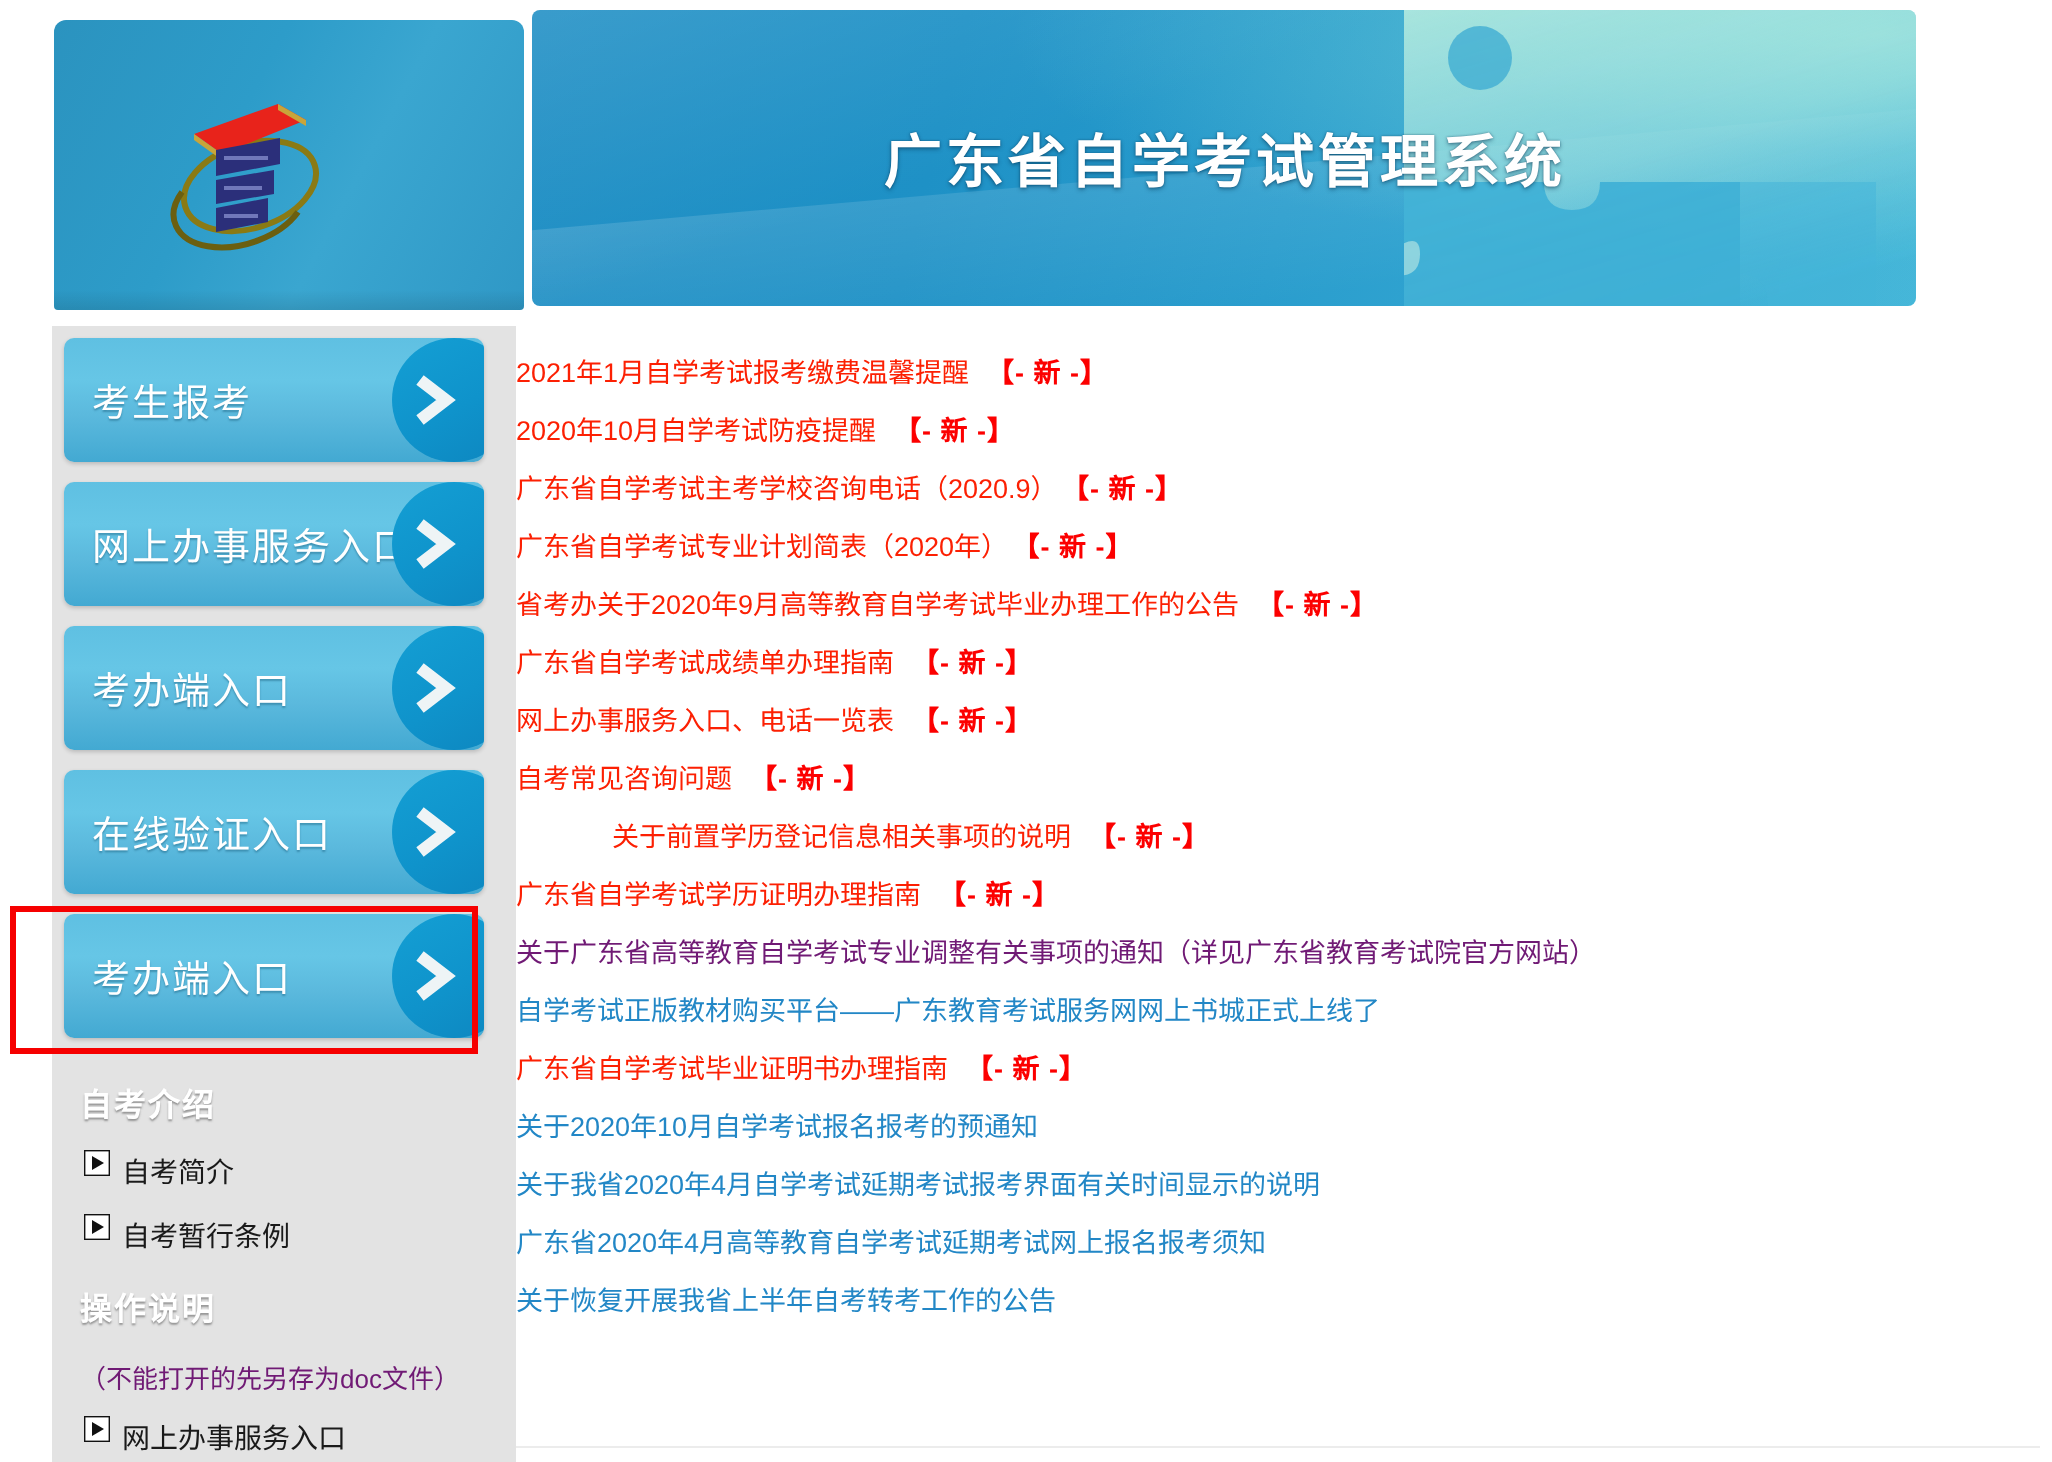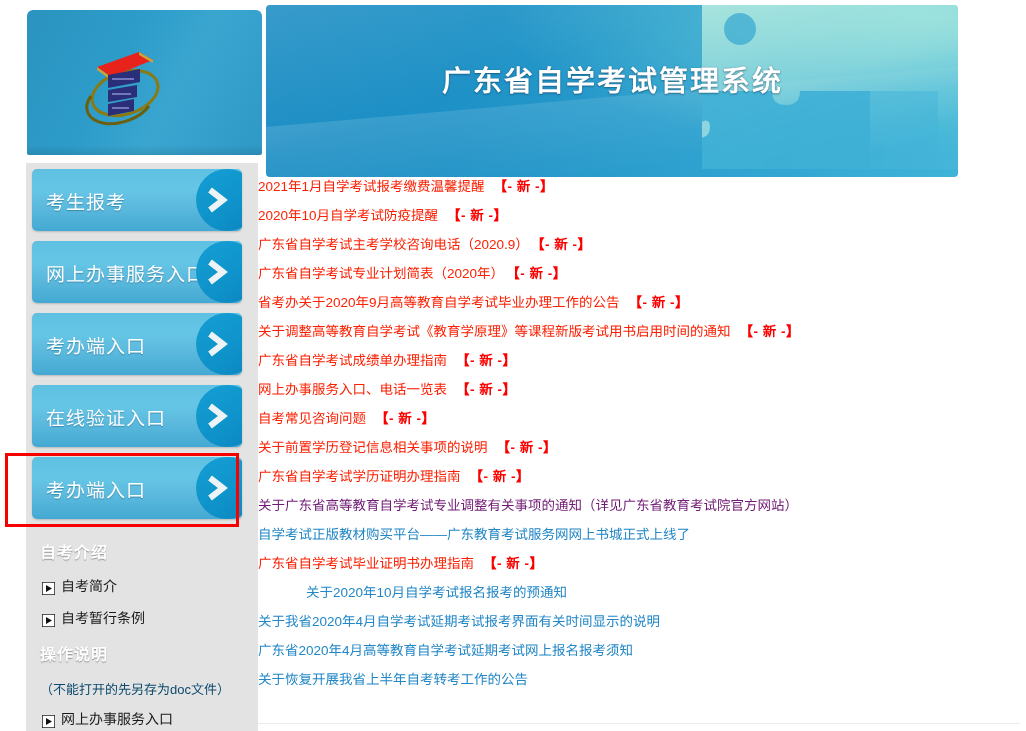--- a/index.html
+++ b/index.html
@@ -38,21 +38,21 @@
     background:linear-gradient(180deg, rgba(255,255,255,0) 0%, rgba(0,0,0,.10) 100%);
   }
   .logo-mark {
     position: absolute;
     left: 50px; top: 28px;
     width: 96px; height: 94px;
   }
   .banner {
     position: absolute;
     left: 266px; top: 5px;
-    width: 692px; height: 172px;
+    width: 692px; height: 148px;
     border-radius: 4px;
     overflow: hidden;
     background:
       radial-gradient(120% 150% at 97% 8%, rgba(150,225,215,.85) 0%, rgba(120,210,215,.35) 26%, rgba(80,185,215,0) 52%),
       linear-gradient(104deg, #1a8cc3 0%, #1e91c6 30%, #2a9dcd 55%, #34a8d3 78%, #3fb4d8 100%);
   }
   .banner .sheen1{
     position:absolute; left:-10%; top:-40%;
     width:140%; height:120%;
     background: linear-gradient(168deg, rgba(255,255,255,.16) 0%, rgba(255,255,255,0) 45%);
@@ -128,30 +128,30 @@
     margin: 4px 0 2px 0;
     padding: 4px 0 4px 14px;
     color: #ffffff;
     font-size: 16px;
     font-weight: bold;
     letter-spacing: 1px;
     text-shadow: 0 1px 1px rgba(140,140,140,.9);
   }
   .side-link {
     display: flex;
-    align-items: flex-end;
+    align-items: flex-start;
     gap: 6px;
     padding: 6px 17px 6px 16px;
     color: #1a1a1a;
     font-size: 14px;
     cursor: pointer;
   }
   .side-note {
     padding: 8px 6px 4px 14px;
-    color: #0c4a6e;
+    color: #701a75;
     font-size: 13px;
     white-space: nowrap;
   }
   .tri {
     flex: 0 0 auto;
     width: 13px; height: 13px;
     display: inline-block;
   }
 
   
@@ -348,30 +348,29 @@
 
   <div class="highlight-box"></div>
 
   <div class="notices">
     <div id="notice-list">
         <div class="notice-row"><span class="txt red" style="color: rgb(252, 32, 3);">2021年1月自学考试报考缴费温馨提醒</span><span class="tag">【- 新 -】</span></div>
         <div class="notice-row"><span class="txt red" style="color: rgb(252, 32, 3);">2020年10月自学考试防疫提醒</span><span class="tag">【- 新 -】</span></div>
         <div class="notice-row"><span class="txt red" style="color: rgb(252, 32, 3);">广东省自学考试主考学校咨询电话（2020.9）</span><span class="tag">【- 新 -】</span></div>
         <div class="notice-row"><span class="txt red" style="color: rgb(252, 32, 3);">广东省自学考试专业计划简表（2020年）</span><span class="tag">【- 新 -】</span></div>
         <div class="notice-row"><span class="txt red" style="color: rgb(252, 32, 3);">省考办关于2020年9月高等教育自学考试毕业办理工作的公告</span><span class="tag">【- 新 -】</span></div>
-        <div class="notice-row"><span class="txt red" style="color: rgb(252, 32, 3);">关于调整高等教育自学考试《教育学原理》等课程新版考试用书启用时间的通知</span><span class="tag">【- 新 -】</span></div>
         <div class="notice-row"><span class="txt red" style="color: rgb(252, 32, 3);">广东省自学考试成绩单办理指南</span><span class="tag">【- 新 -】</span></div>
         <div class="notice-row"><span class="txt red" style="color: rgb(252, 32, 3);">网上办事服务入口、电话一览表</span><span class="tag">【- 新 -】</span></div>
         <div class="notice-row"><span class="txt red" style="color: rgb(252, 32, 3);">自考常见咨询问题</span><span class="tag">【- 新 -】</span></div>
-        <div class="notice-row"><span class="txt red" style="color: rgb(252, 32, 3);">关于前置学历登记信息相关事项的说明</span><span class="tag">【- 新 -】</span></div>
+        <div class="notice-row"><span class="txt red" style="color: rgb(252, 32, 3); padding-left: 48px;">关于前置学历登记信息相关事项的说明</span><span class="tag">【- 新 -】</span></div>
         <div class="notice-row"><span class="txt red" style="color: rgb(252, 32, 3);">广东省自学考试学历证明办理指南</span><span class="tag">【- 新 -】</span></div>
         <div class="notice-row"><span class="txt blue" style="color: #701a75;">关于广东省高等教育自学考试专业调整有关事项的通知（详见广东省教育考试院官方网站）</span></div>
         <div class="notice-row"><span class="txt blue" style="color: rgb(34, 135, 198);">自学考试正版教材购买平台——广东教育考试服务网网上书城正式上线了</span></div>
         <div class="notice-row"><span class="txt red" style="color: rgb(252, 32, 3);">广东省自学考试毕业证明书办理指南</span><span class="tag">【- 新 -】</span></div>
-        <div class="notice-row"><span class="txt blue" style="color: rgb(34, 135, 198); padding-left: 48px;">关于2020年10月自学考试报名报考的预通知</span></div>
+        <div class="notice-row"><span class="txt blue" style="color: rgb(34, 135, 198);">关于2020年10月自学考试报名报考的预通知</span></div>
         <div class="notice-row"><span class="txt blue" style="color: rgb(34, 135, 198);">关于我省2020年4月自学考试延期考试报考界面有关时间显示的说明</span></div>
         <div class="notice-row"><span class="txt blue" style="color: rgb(34, 135, 198);">广东省2020年4月高等教育自学考试延期考试网上报名报考须知</span></div>
         <div class="notice-row"><span class="txt blue" style="color: rgb(34, 135, 198);">关于恢复开展我省上半年自考转考工作的公告</span></div>
         <div class="notice-row"></div>
       </div>
   </div>
 
   <div class="bottom-rule"></div>
 </div>
 

